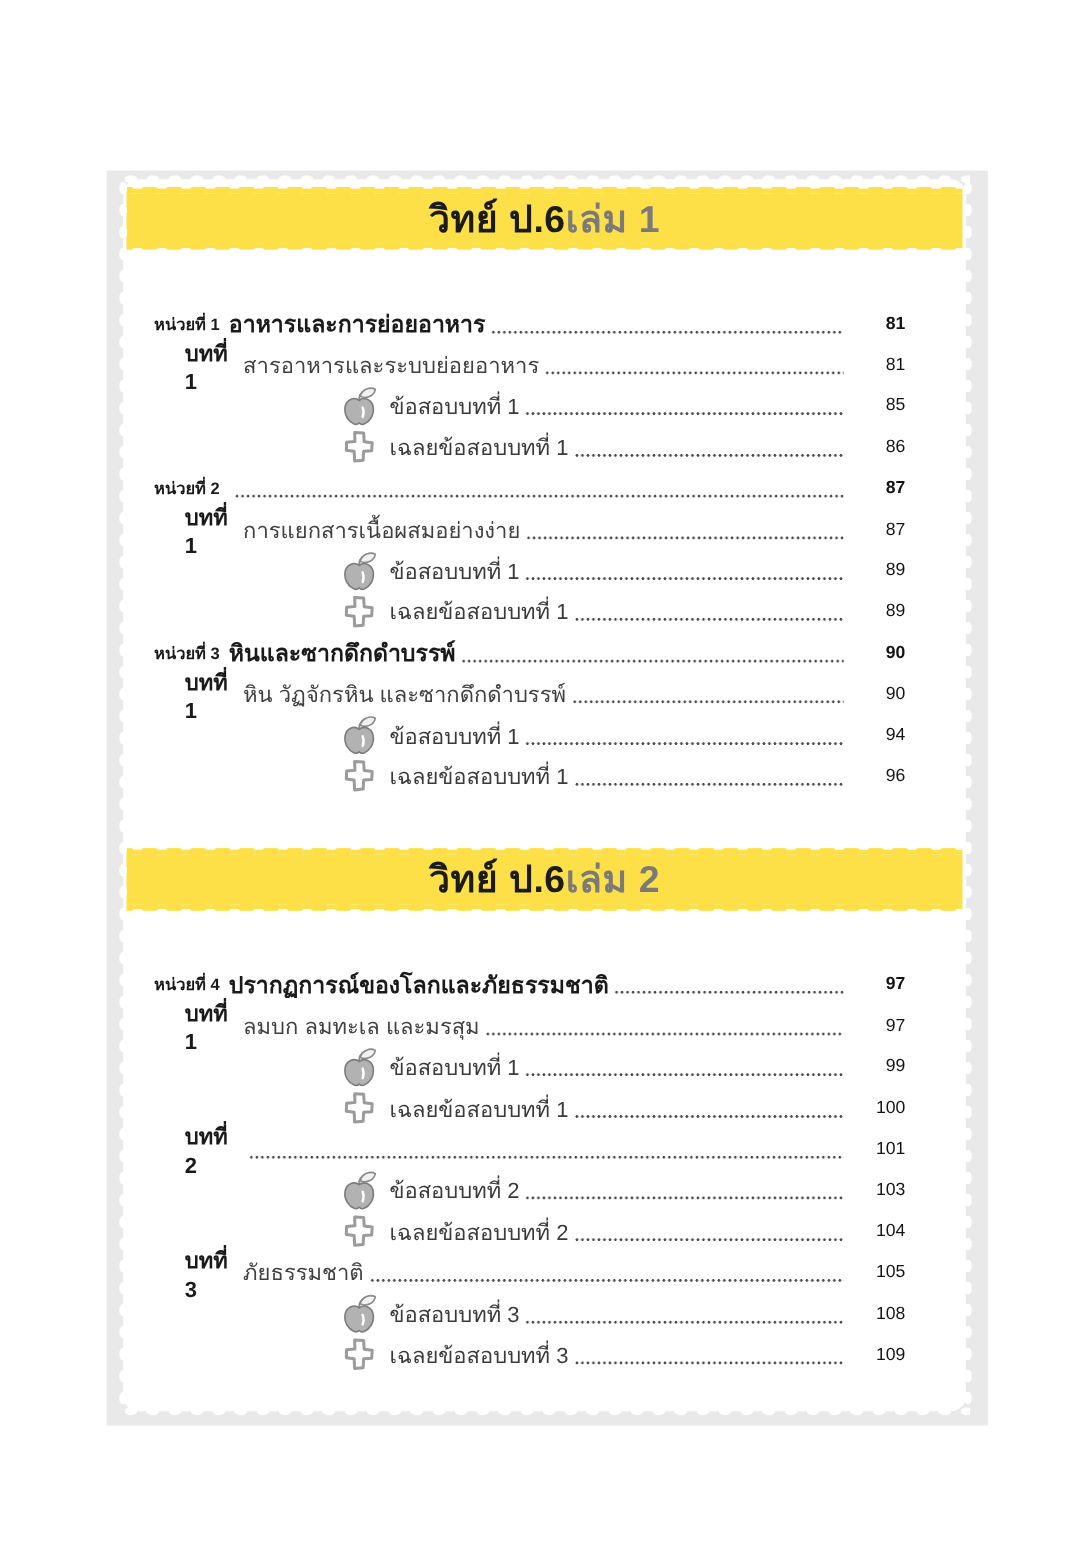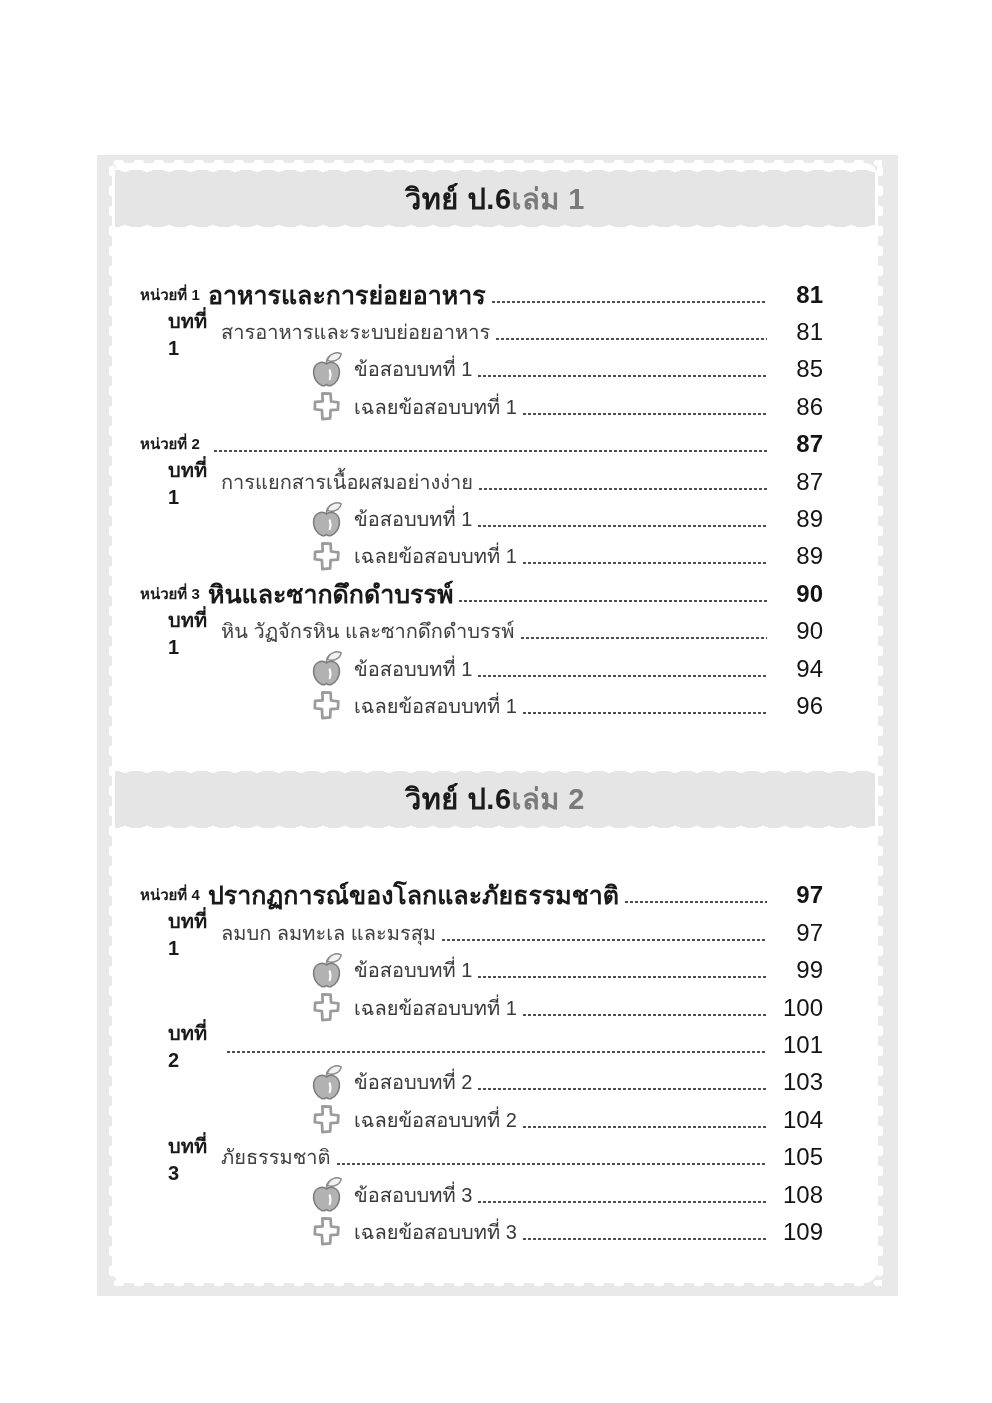--- a/index.html
+++ b/index.html
@@ -26,49 +26,49 @@
     background-size:20px 12px;background-repeat:repeat-x;}
   .pe-l{left:9px;top:6px;bottom:11px;width:12px;
     background-image:radial-gradient(ellipse 5px 8px at 6px 10px,#ffffff 68%,rgba(255,255,255,0) 70%);
     background-size:12px 20px;background-repeat:repeat-y;}
   .pe-r{right:12px;top:6px;bottom:11px;width:12px;
     background-image:radial-gradient(ellipse 5px 8px at 6px 10px,#ffffff 68%,rgba(255,255,255,0) 70%);
     background-size:12px 20px;background-repeat:repeat-y;}
 
   
   .band{
-    position:relative;height:57px;margin:7px 3px 0 3px;background:#e5e5e5;
+    position:relative;height:57px;margin:7px 3px 0 3px;background:#fde047;
     display:flex;align-items:center;justify-content:center;gap:0;
-    font-weight:bold;font-size:29px;letter-spacing:.5px;
+    font-weight:bold;font-size:34px;letter-spacing:.5px;
   }
   .band::before{
     content:"";position:absolute;left:0;right:0;top:-3px;height:9px;
     background-image:radial-gradient(ellipse 8px 4px at 10px 2px,#ffffff 68%,rgba(255,255,255,0) 70%);
     background-size:22px 9px;background-repeat:repeat-x;
   }
   .band::after{
     content:"";position:absolute;left:0;right:0;bottom:-3px;height:9px;
     background-image:radial-gradient(ellipse 8px 4px at 10px 7px,#ffffff 68%,rgba(255,255,255,0) 70%);
     background-size:22px 9px;background-repeat:repeat-x;
   }
   .band-main{color:#1b1b1b;}
   .band-sub{color:#7a7a7a;}
   .toc + .band{margin-top:46px;}
 
   .toc{margin-top:49px;}
   .row{display:flex;align-items:center;height:37.4px;padding-right:55px;font-size:20px;color:#1a1a1a;}
-  .num{flex:none;width:50px;text-align:right;font-size:24px;color:#141414;}
+  .num{flex:none;width:50px;text-align:right;font-size:16px;color:#141414;}
   .dots{
     flex:1;height:20px;margin:0 6px 0 5px;align-self:center;
     background-image:radial-gradient(circle,#4a4a4a 1.1px,rgba(0,0,0,0) 1.5px);
     background-size:5px 4px;background-repeat:repeat-x;background-position:0 15px;
   }
   .row.unit{font-weight:bold;}
   .unit .ulabel{flex:none;margin-left:28px;width:68px;font-size:15px;}
-  .unit .utitle{flex:none;font-size:25px;}
+  .unit .utitle{flex:none;font-size:21px;}
   .chapter .clabel{flex:none;margin-left:56px;width:53px;font-weight:bold;}
   .chapter .ctitle{flex:none;color:#404040;}
   .item .icon{flex:none;margin-left:196px;width:36px;height:37px;display:flex;align-items:center;justify-content:center;}
   .item .itext{flex:none;margin-left:10px;color:#3a3a3a;}
 </style>
 </head>
 <body>
 
 <div class="panel">
   <div class="page">

